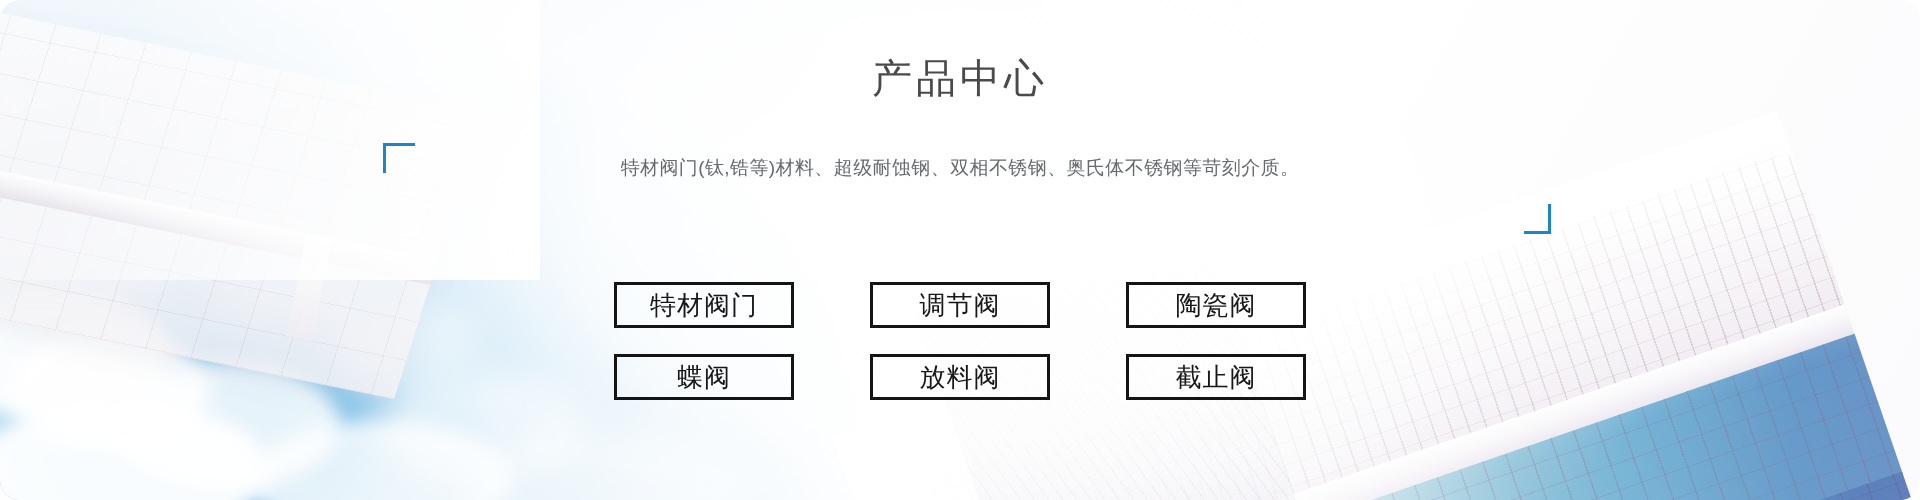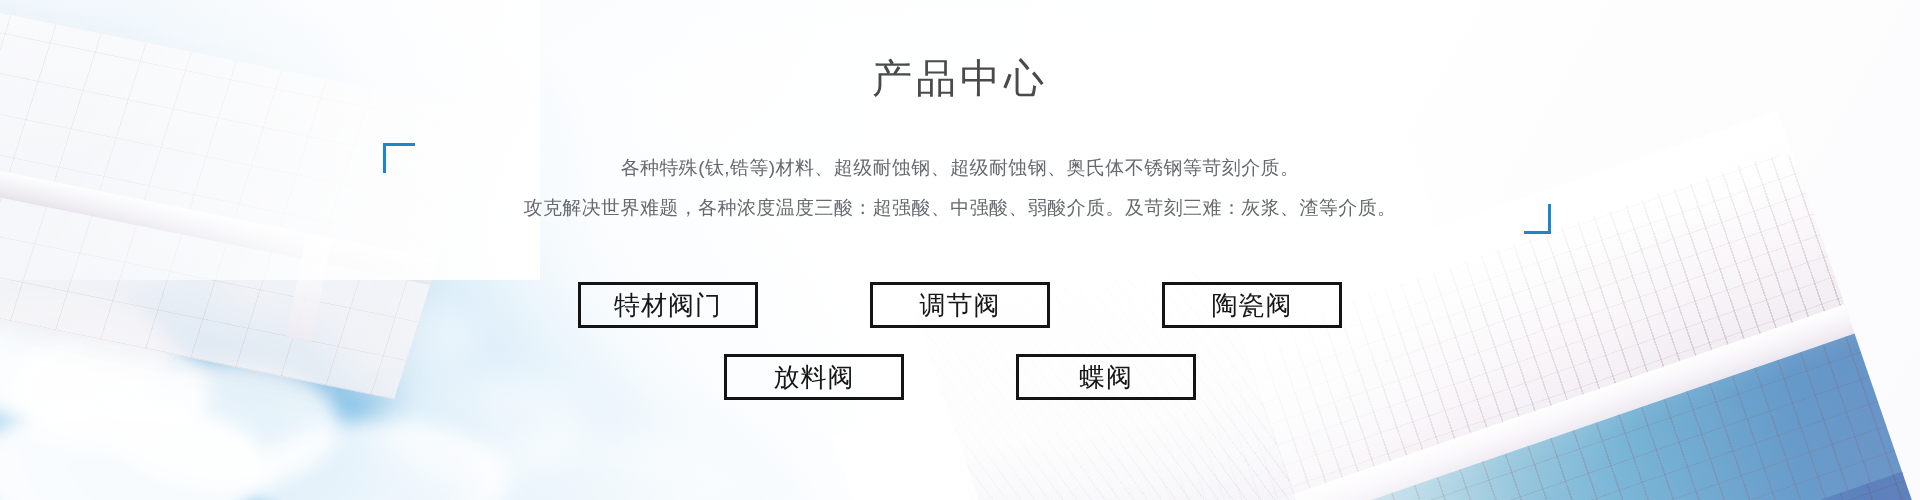--- a/index.html
+++ b/index.html
@@ -8,20 +8,21 @@
     overflow:hidden;
     background:#ffffff;
     font-family:"Liberation Sans","DejaVu Sans",sans-serif;
   }
 
   .banner {
     position:relative;
     width:1920px; height:500px;
     overflow:hidden;
     background:#fdfdfe;
+    border-radius:20px;
   }
 
   
 
   
   .bg-base {
     position:absolute; inset:0;
     background:
       radial-gradient(ellipse 900px 600px at 12% 85%, #8fc9ee 0%, #bfe0f4 28%, #e6f2fa 52%, rgba(255,255,255,0) 72%),
       radial-gradient(ellipse 700px 500px at 2% 60%, #a9d6ef 0%, rgba(220,238,249,0.6) 45%, rgba(255,255,255,0) 70%),
@@ -201,21 +202,21 @@
     border-right:3px solid #1b86cc;
   }
 
   .cat-grid {
     position:absolute;
     left:0; right:0; top:282px;
   }
   .cat-row {
     display:flex;
     justify-content:center;
-    gap:112px;
+    gap:76px;
     margin-bottom:26px;
   }
   .cat-btn {
     width:180px; height:46px;
     border:3px solid #141414;
     background:transparent;
     display:flex;
     align-items:center;
     justify-content:center;
     font-size:26px;
@@ -264,32 +265,32 @@
   <div class="veil"></div>
 
   <div class="content">
 
     <h1 class="page-title">产品中心</h1>
 
     <div class="corner corner-tl"></div>
     <div class="corner corner-br"></div>
 
     <div class="desc-block">
-      <p class="desc-line">各种特殊(钛,锆等)材料、超级耐蚀钢、超级耐蚀钢、奥氏体不锈钢等苛刻介质。</p>
-      <p class="desc-line">攻克解决世界难题，各种浓度温度三酸：超强酸、中强酸、弱酸介质。及苛刻三难：灰浆、渣等介质。</p>
+      <p class="desc-line">特材阀门(钛,锆等)材料、超级耐蚀钢、双相不锈钢、奥氏体不锈钢等苛刻介质。</p>
     </div>
 
     <div class="cat-grid">
 
       <div class="cat-row">
         <button class="cat-btn">特材阀门</button>
         <button class="cat-btn">调节阀</button>
         <button class="cat-btn">陶瓷阀</button>
       </div>
 
       <div class="cat-row">
+        <button class="cat-btn">蝶阀</button>
         <button class="cat-btn">放料阀</button>
-        <button class="cat-btn">蝶阀</button>
+        <button class="cat-btn">截止阀</button>
       </div>
 
     </div>
   </div>
 </div>
 
 </body></html>

